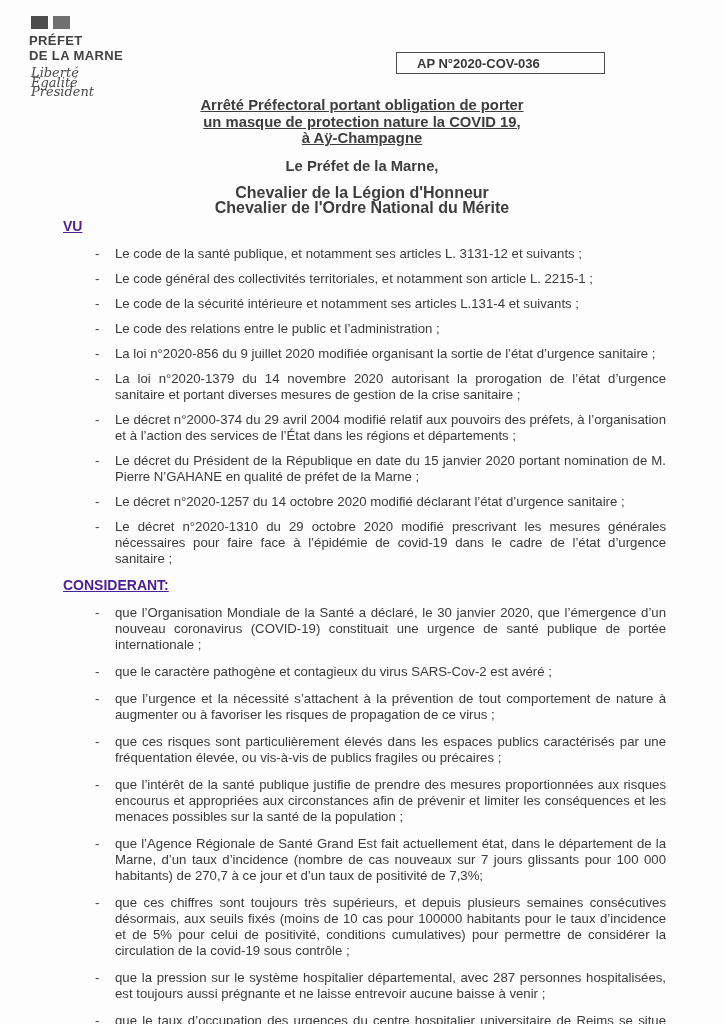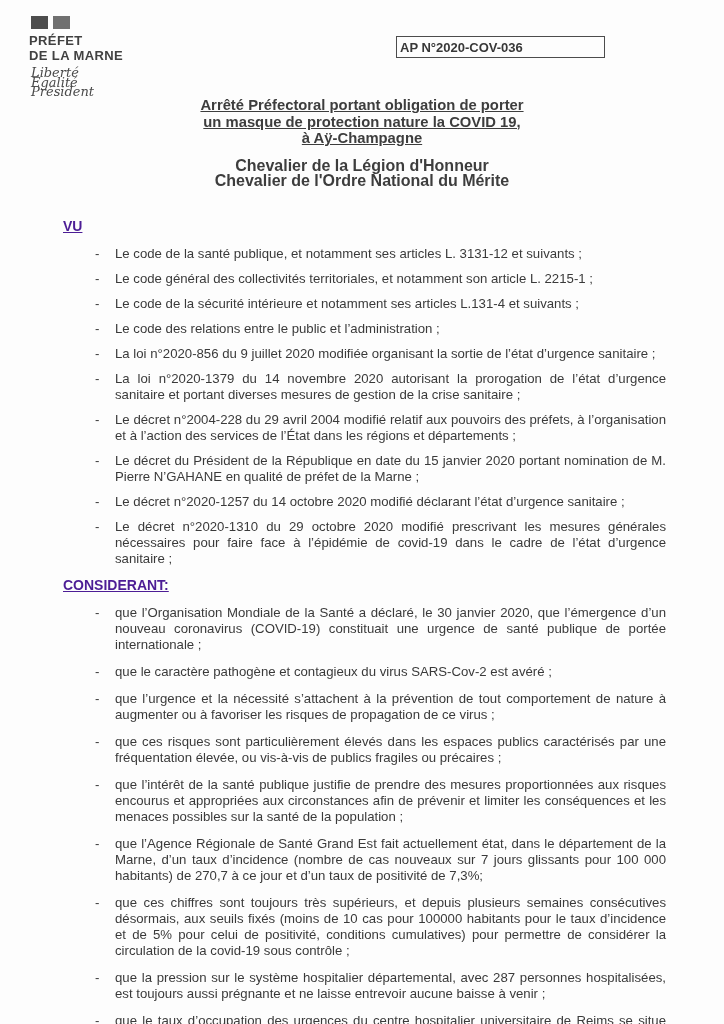--- a/index.html
+++ b/index.html
@@ -46,28 +46,28 @@
     font-style: italic;
     font-size: 13px;
     line-height: 9.5px;
     color: #4a4a4a;
   }
 
   
   .ref-box {
     position: absolute;
     left: 396px;
-    top: 36px;
+    top: 52px;
     width: 209px;
     height: 22px;
     box-sizing: border-box;
     border: 1.5px solid #4c4c4c;
     display: flex;
     align-items: center;
-    padding-left: 3px;
+    padding-left: 20px;
     font-weight: bold;
     font-size: 13px;
     color: #383838;
     background: #fdfdfd;
   }
 
   
   .title-block {
     position: absolute;
     top: 97px;
@@ -142,20 +142,21 @@
   <div class="ref-box">
     <span>AP N°2020-COV-036</span>
   </div>
 
   <div class="title-block">
     <div class="title-main">
       <div>Arrêté Préfectoral portant obligation de porter</div>
       <div>un masque de protection nature la COVID 19,</div>
       <div>à Aÿ-Champagne</div>
     </div>
+    <div class="title-author">Le Préfet de la Marne,</div>
     <div class="title-honors">
       <div>Chevalier de la Légion d'Honneur</div>
       <div>Chevalier de l'Ordre National du Mérite</div>
     </div>
   </div>
 
   <div class="content">
 
     <div class="vu-section">
       <div class="section-heading">VU</div>
@@ -179,21 +180,21 @@
           <li>
             <span class="dash">-</span>
             <span class="item-text">La loi n°2020-856 du 9 juillet 2020 modifiée organisant la sortie de l’état d’urgence sanitaire ;</span>
           </li>
           <li>
             <span class="dash">-</span>
             <span class="item-text">La loi n°2020-1379 du 14 novembre 2020 autorisant la prorogation de l’état d’urgence sanitaire et portant diverses mesures de gestion de la crise sanitaire ;</span>
           </li>
           <li>
             <span class="dash">-</span>
-            <span class="item-text">Le décret n°2004-228 du 29 avril 2004 modifié relatif aux pouvoirs des préfets, à l’organisation et à l’action des services de l’État dans les régions et départements ;</span>
+            <span class="item-text">Le décret n°2000-374 du 29 avril 2004 modifié relatif aux pouvoirs des préfets, à l’organisation et à l’action des services de l’État dans les régions et départements ;</span>
           </li>
           <li>
             <span class="dash">-</span>
             <span class="item-text">Le décret du Président de la République en date du 15 janvier 2020 portant nomination de M. Pierre N’GAHANE en qualité de préfet de la Marne ;</span>
           </li>
           <li>
             <span class="dash">-</span>
             <span class="item-text">Le décret n°2020-1257 du 14 octobre 2020 modifié déclarant l’état d’urgence sanitaire ;</span>
           </li>
           <li>

